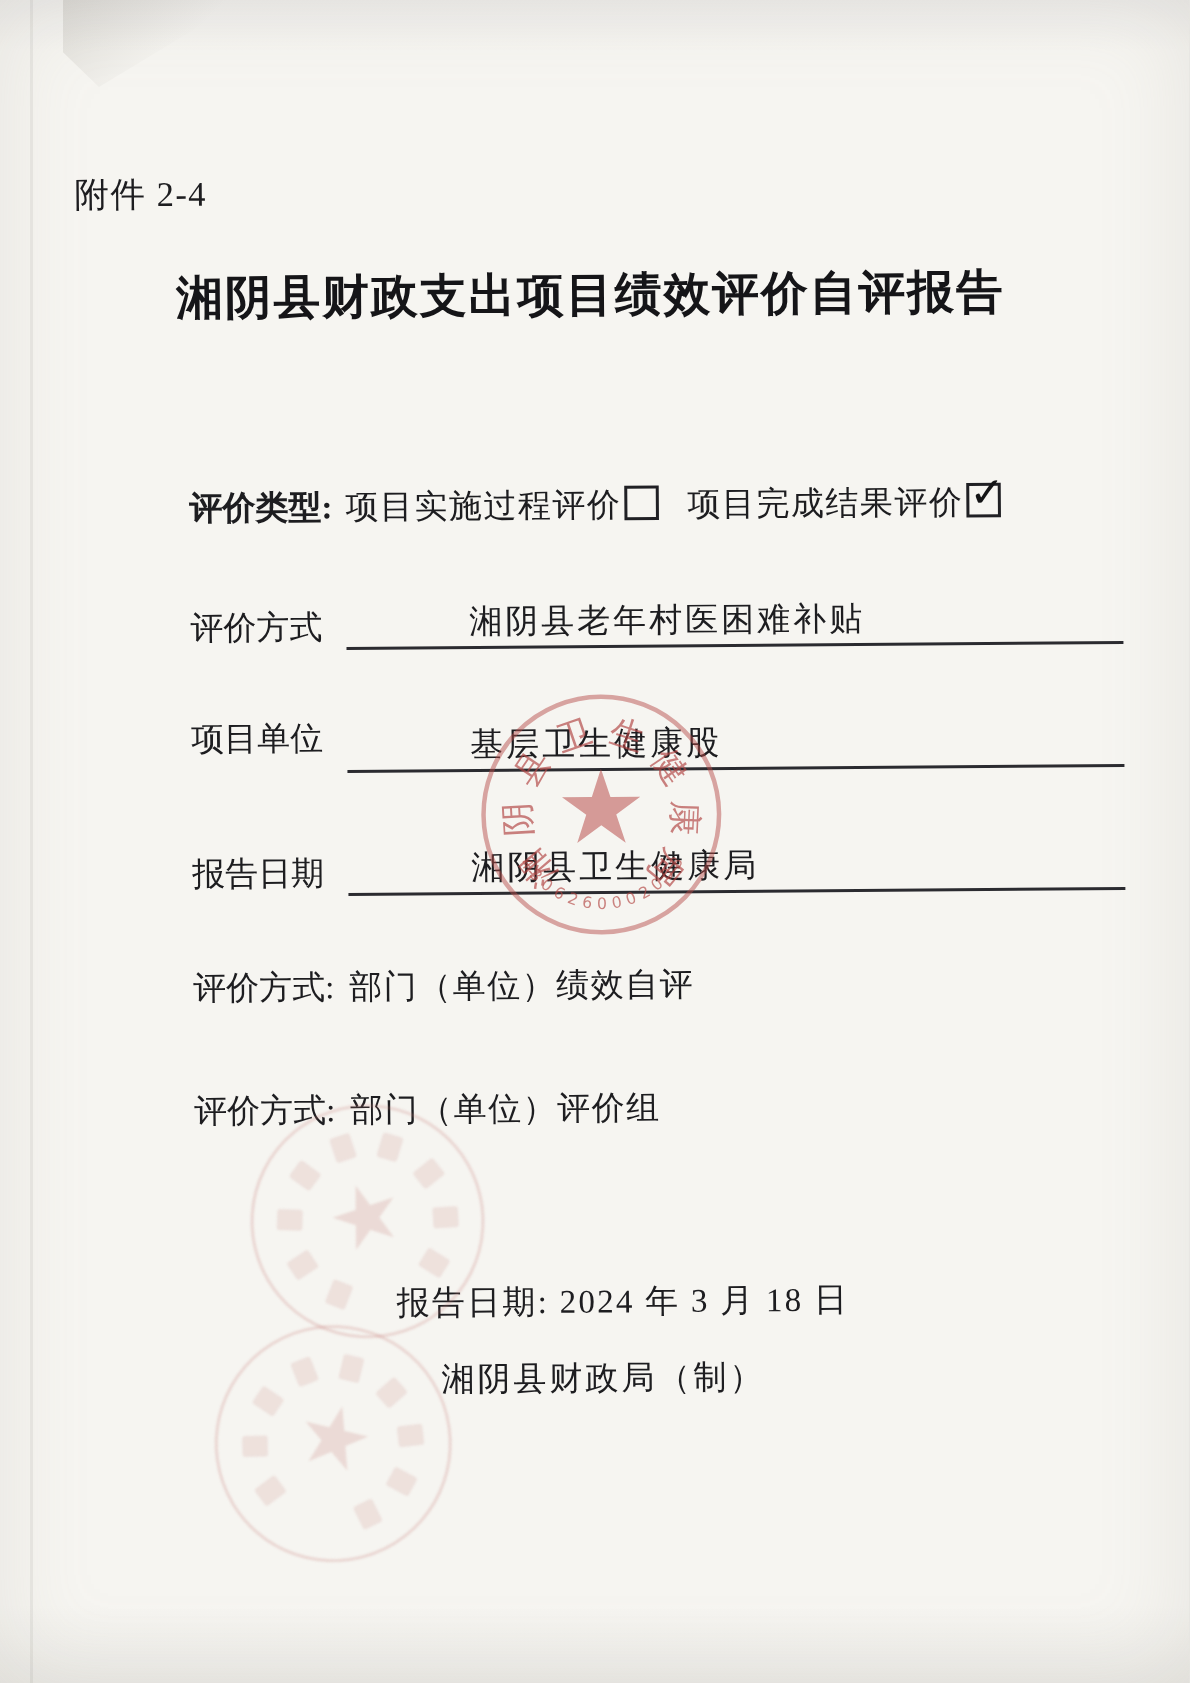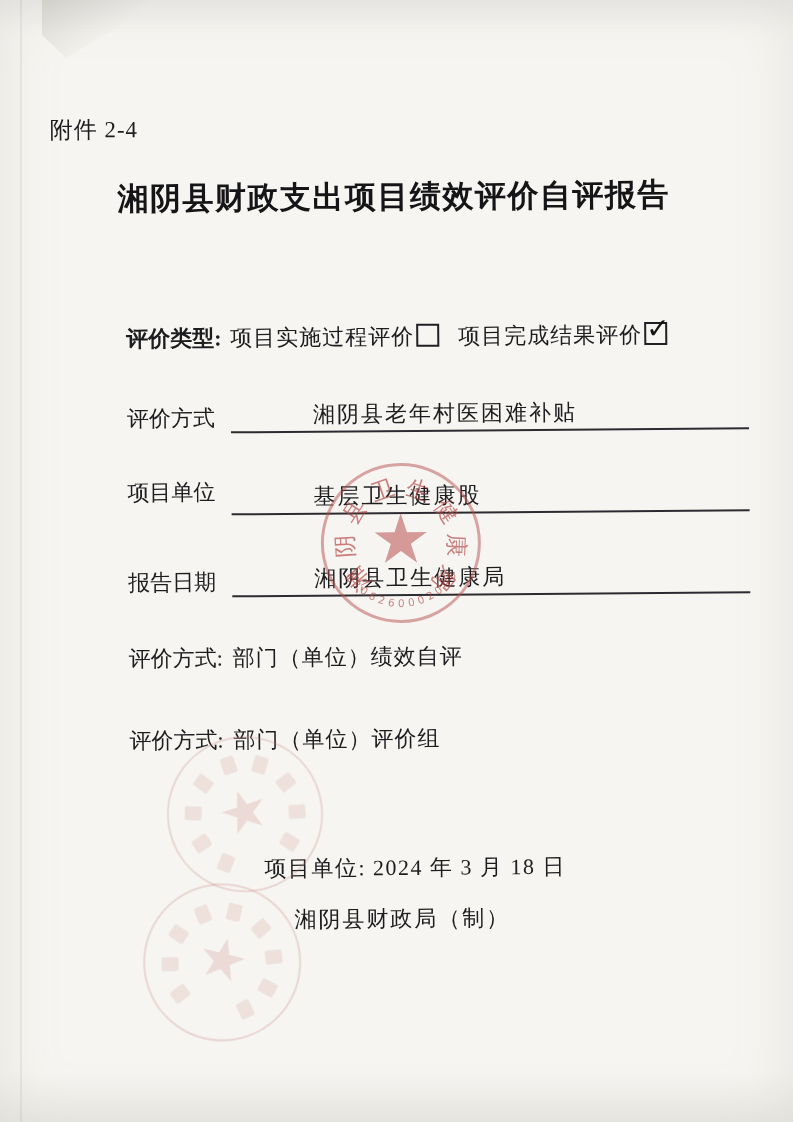--- a/index.html
+++ b/index.html
@@ -158,21 +158,21 @@
       <span class="lbl" style="top:0">评价方式:</span>
       <span class="inline-val" style="top:0">部门（单位）绩效自评</span>
     </div>
 
     <div class="row" style="top:724px">
       <span class="lbl" style="top:0">评价方式:</span>
       <span class="inline-val" style="top:0">部门（单位）评价组</span>
     </div>
 
     <div class="date-line">
-      <span>项目单位:</span>
+      <span>报告日期:</span>
       <span>2024 年 3 月 18 日</span>
     </div>
     <div class="issuer-line">湘阴县财政局（制）</div>
 
     <div class="stamp">
       <div class="stamp-circle"></div>
       <div class="stamp-star">★</div>
       <div id="stamp-arc">
           <span class="stamp-char" style="transform: rotate(-130deg) translate(0px, -56px);">湘</span>
           <span class="stamp-char" style="transform: rotate(-92.8571deg) translate(0px, -56px);">阴</span>

